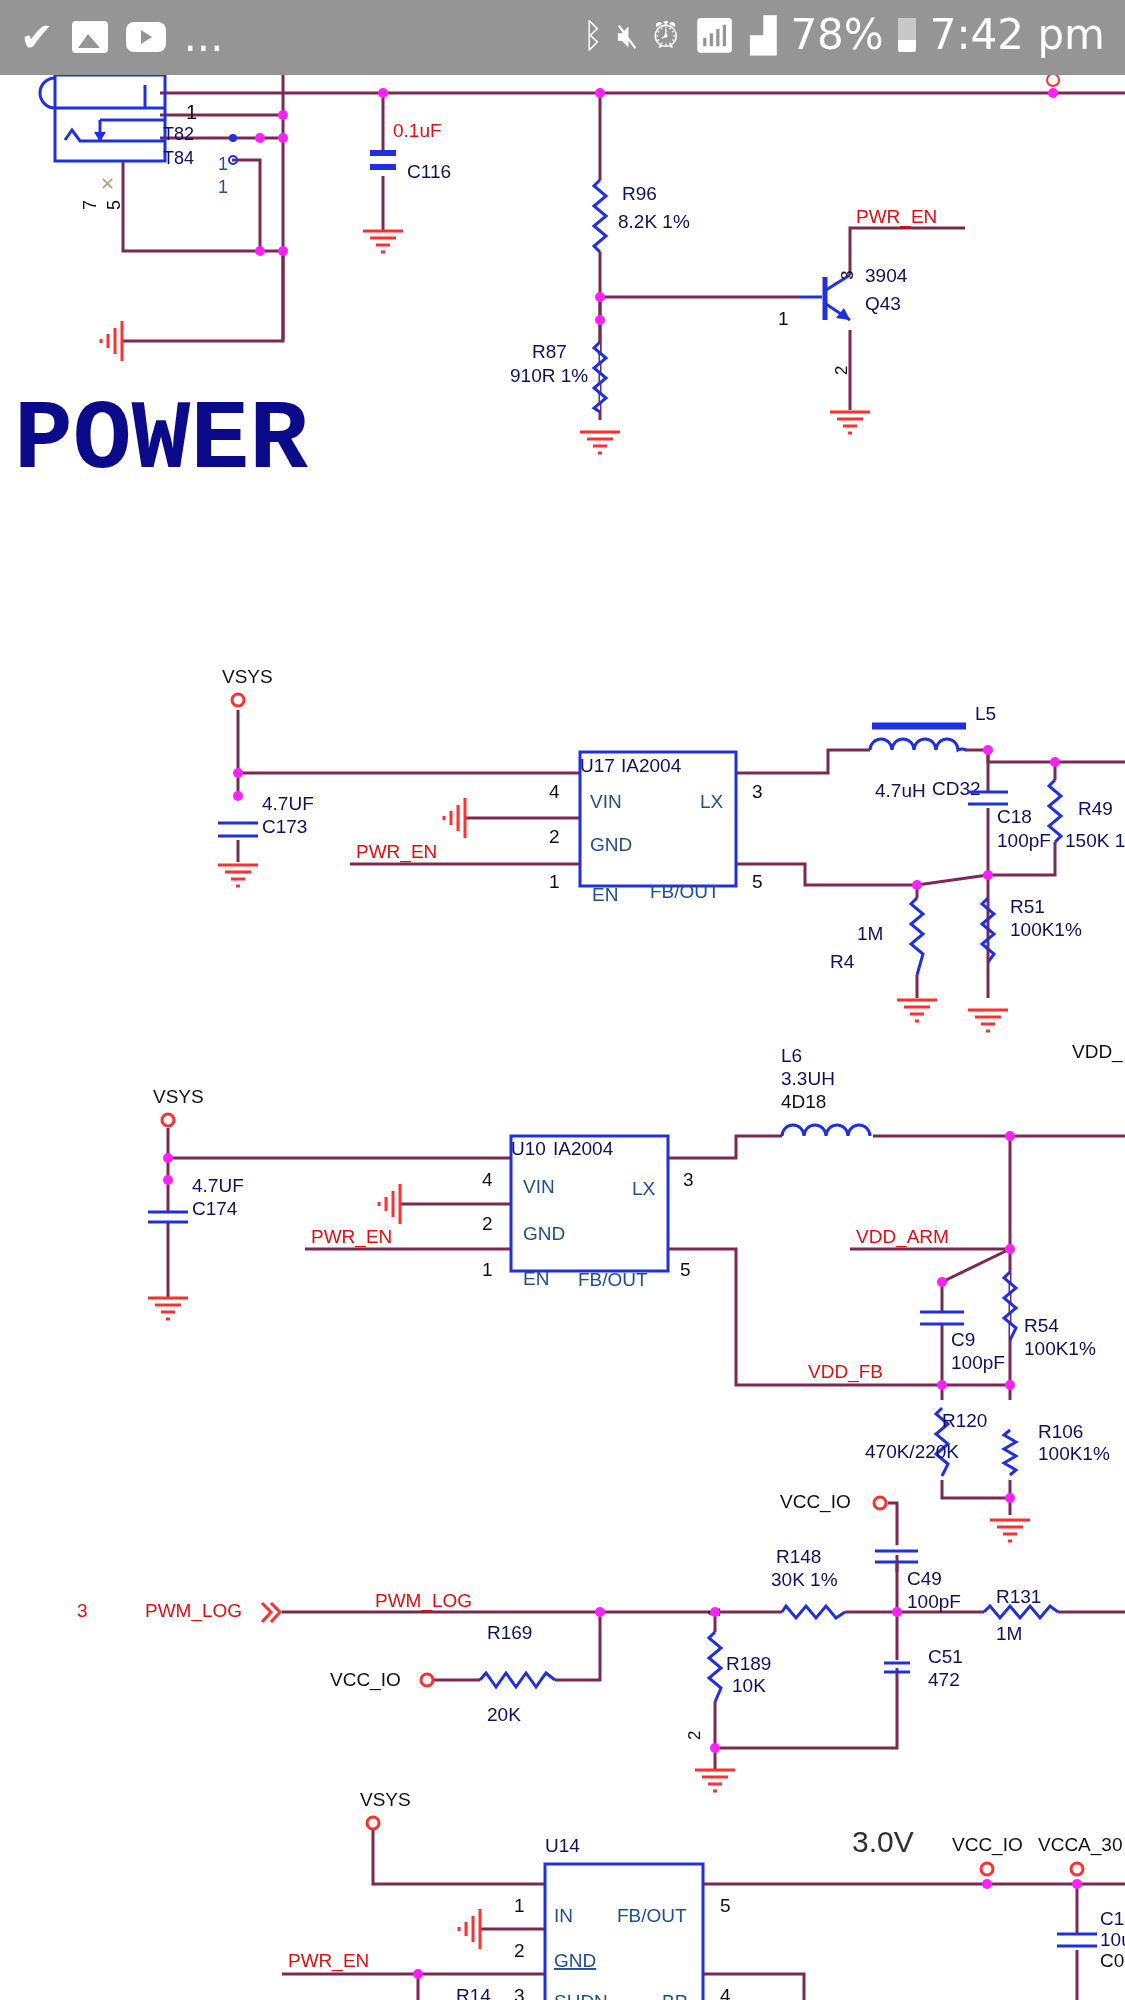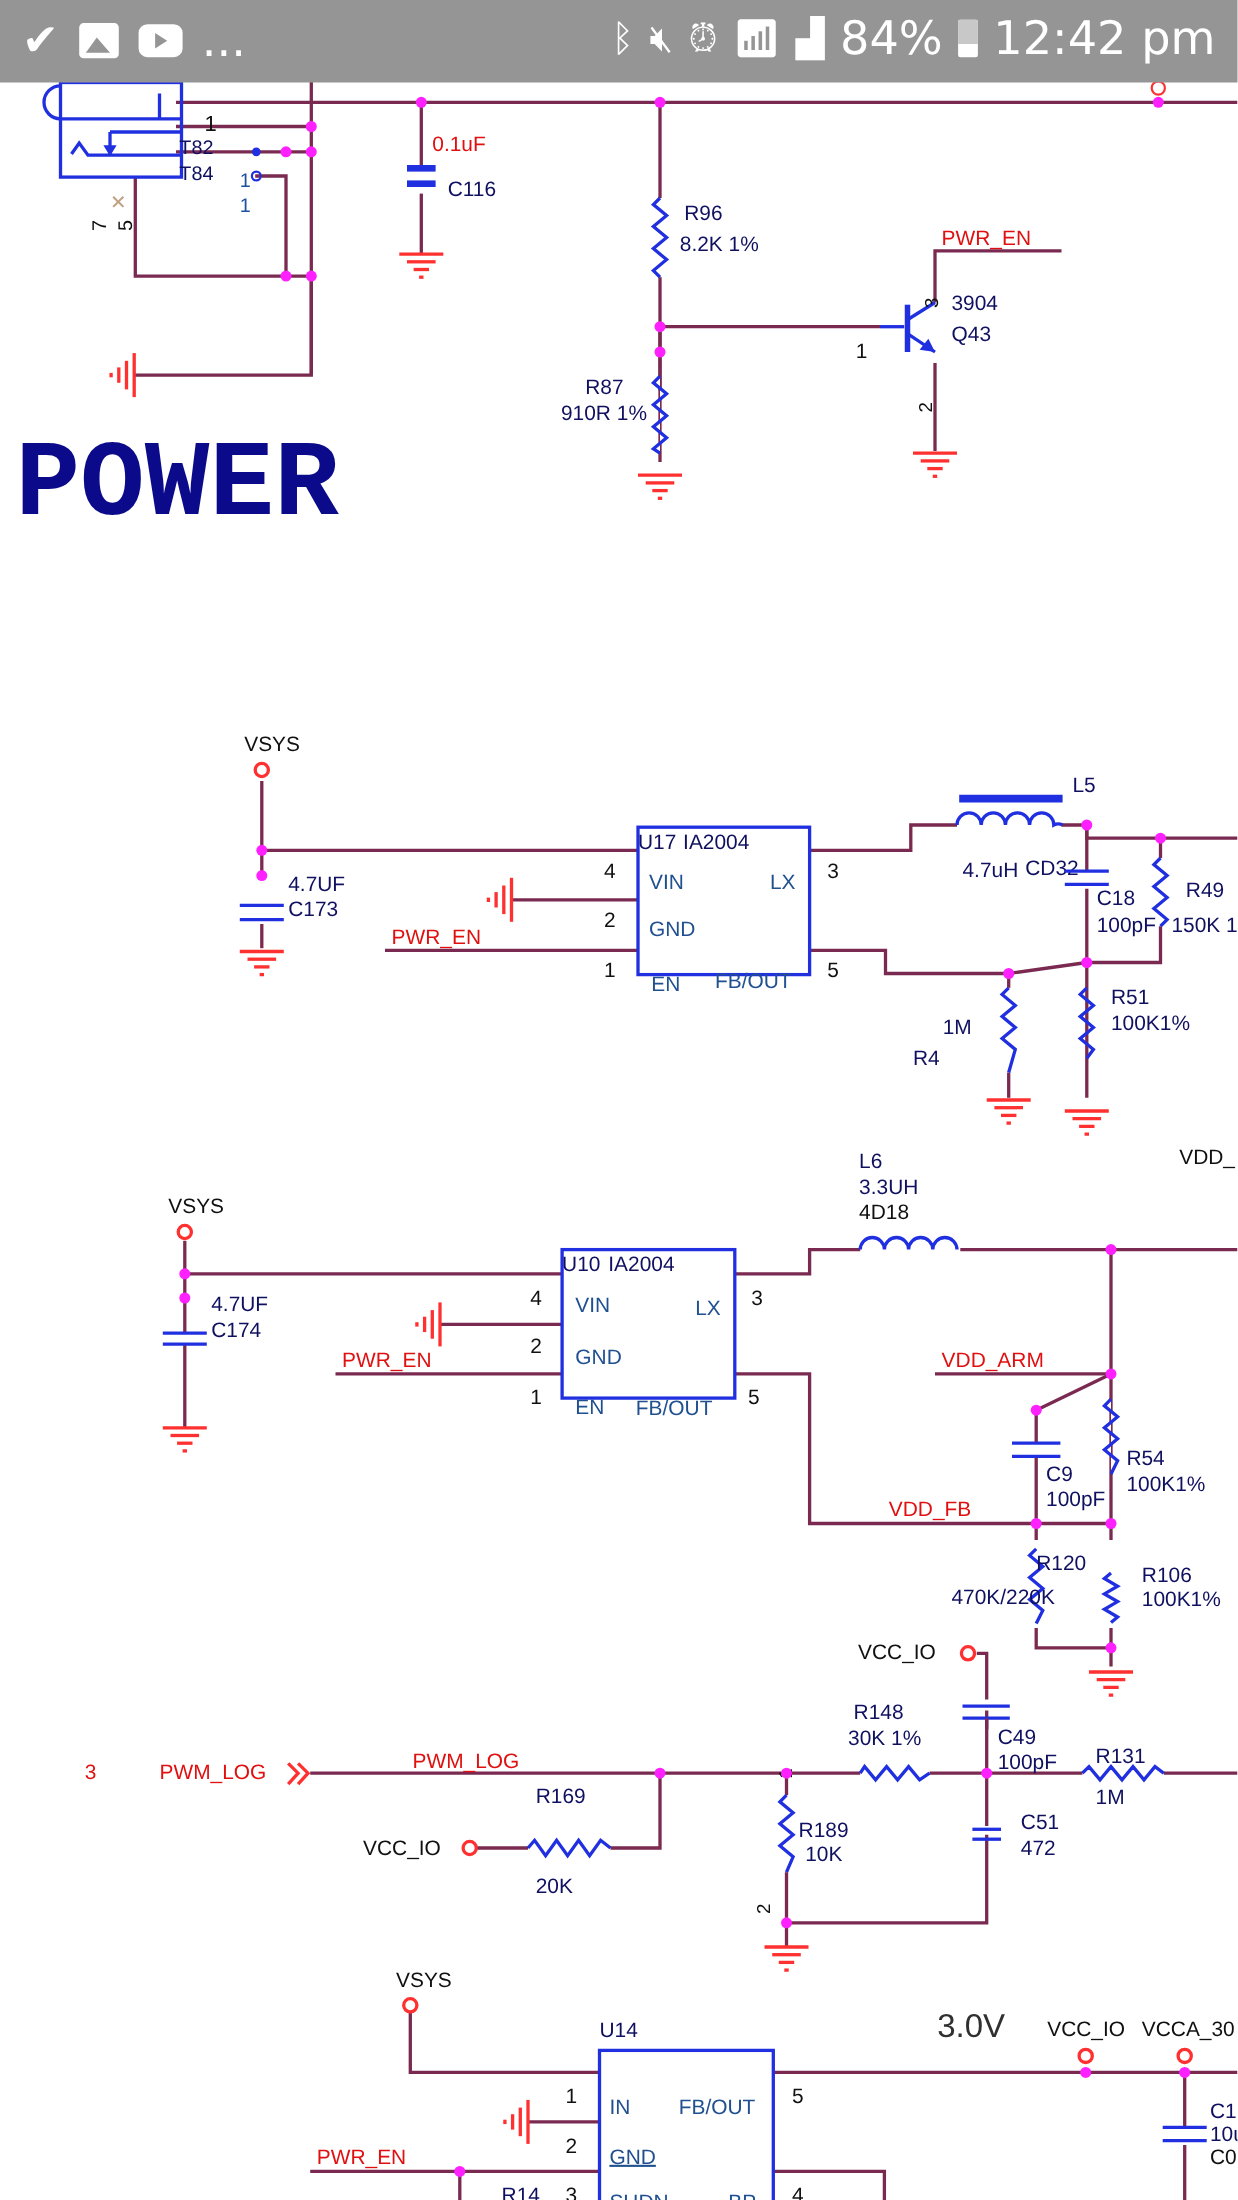--- a/index.html
+++ b/index.html
@@ -28,23 +28,23 @@
     <span class="img-ico"></span>
     <span class="yt-ico"></span>
     <span class="sb-text">...</span>
   </div>
   <div class="sb-right">
     <span class="sb-icon">ᛒ</span>
     <span class="sb-icon">🔇︎</span>
     <span class="sb-icon">⏰︎</span>
     <span class="sb-icon">📶︎</span>
     <span class="sb-icon">▟</span>
-    <span class="sb-text">84%</span>
+    <span class="sb-text">78%</span>
     <span class="batt"></span>
-    <span class="sb-text">12:42 pm</span>
+    <span class="sb-text">7:42 pm</span>
   </div>
 </div>
 
 <svg class="schem" width="1125" height="2000" viewBox="0 0 1125 2000">
   <defs>
     <g id="gnd-down">
       <line x1="-20" y1="0" x2="20" y2="0" stroke="#ff3030" stroke-width="3"></line>
       <line x1="-13" y1="7" x2="13" y2="7" stroke="#ff3030" stroke-width="3"></line>
       <line x1="-7" y1="14" x2="7" y2="14" stroke="#ff3030" stroke-width="3"></line>
       <line x1="-2" y1="21" x2="2" y2="21" stroke="#ff3030" stroke-width="3"></line>

